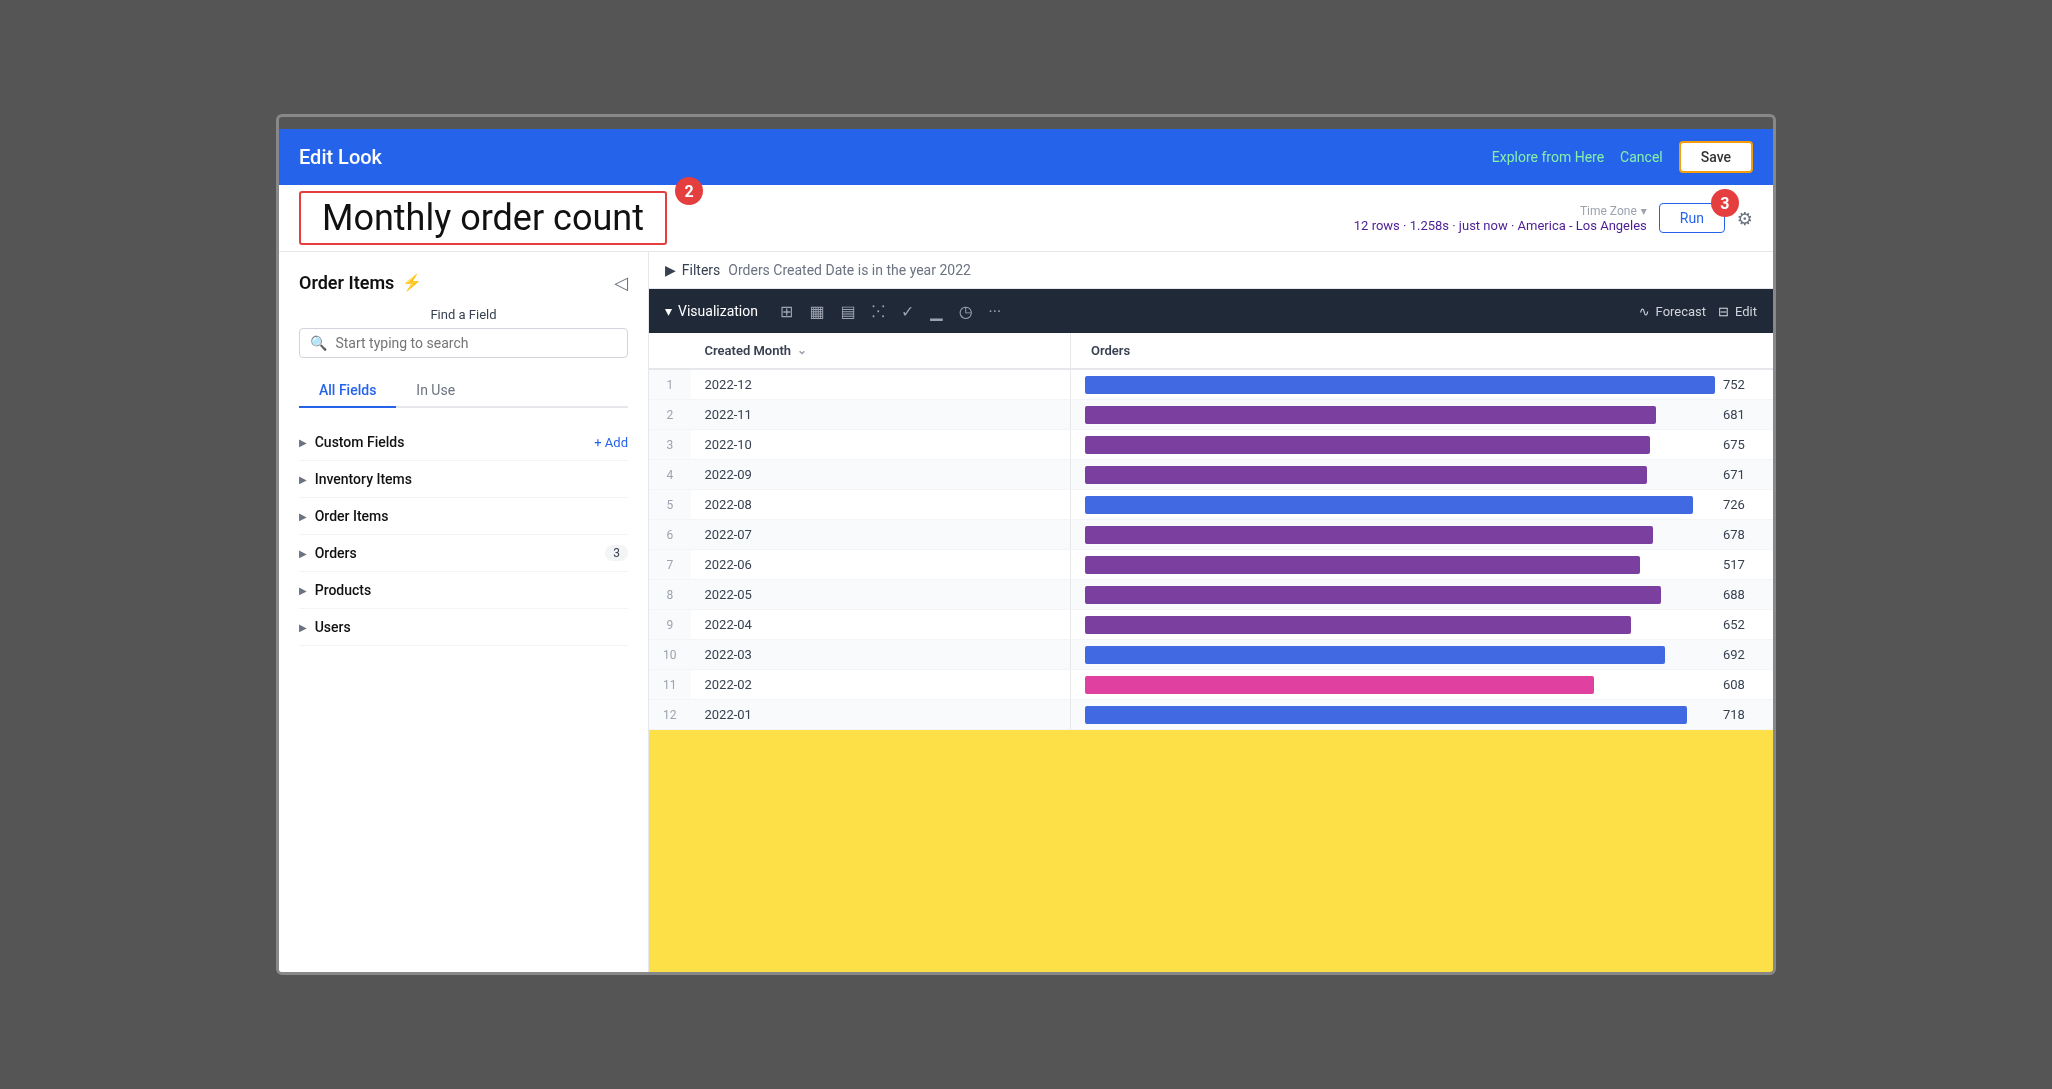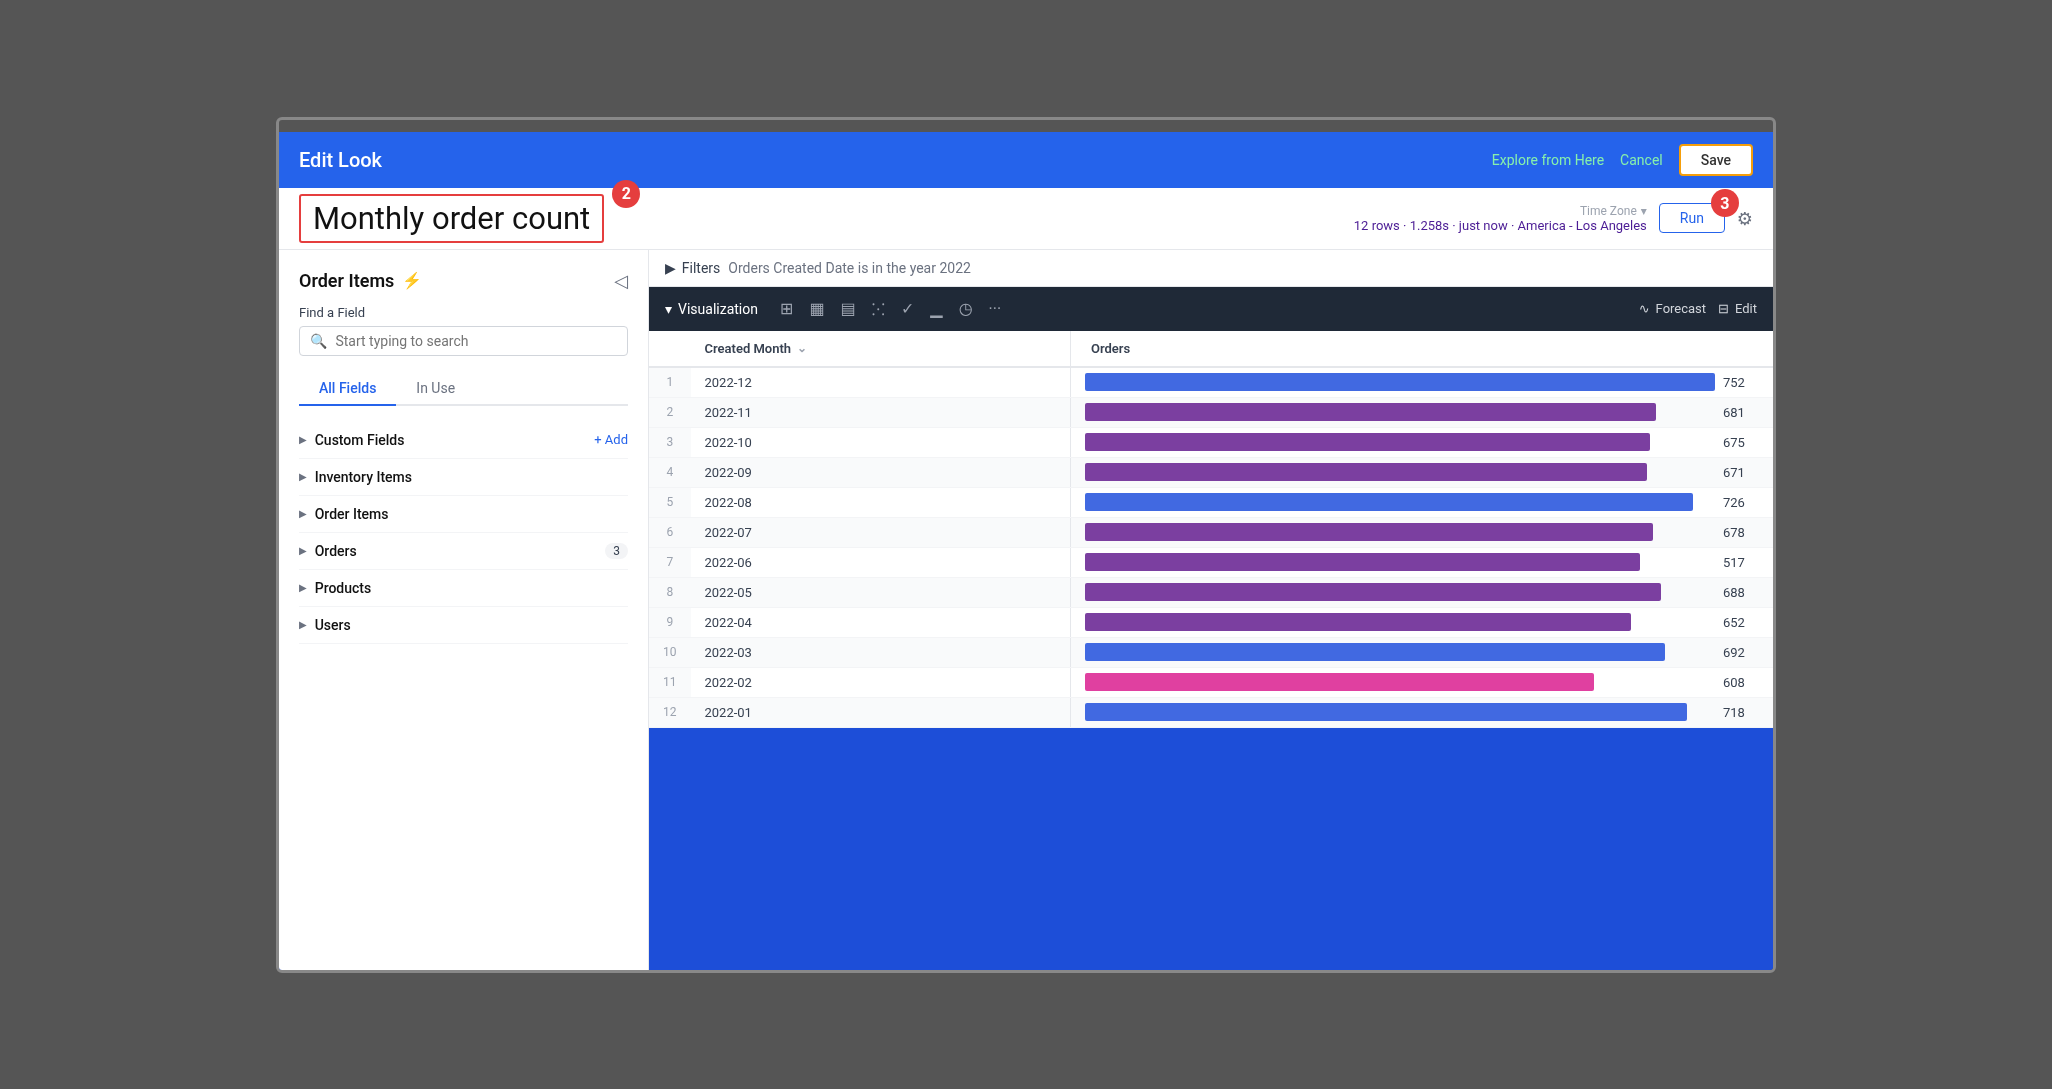--- a/index.html
+++ b/index.html
@@ -9,36 +9,36 @@
     
     .header { background: #2563eb; padding: 0 20px; height: 56px; display: flex; align-items: center; justify-content: space-between; }
     .header-title { color: white; font-size: 20px; font-weight: 500; }
     .header-actions { display: flex; align-items: center; gap: 16px; }
     .header-link { color: #86efac; font-size: 14px; cursor: pointer; background: none; border: none; text-align: center; }
     .header-save { background: white; color: #333; border: 2px solid #f59e0b; border-radius: 4px; padding: 6px 20px; font-size: 14px; font-weight: 500; cursor: pointer; }
     .badge-circle { background: #e53e3e; color: white; border-radius: 50%; width: 28px; height: 28px; display: flex; align-items: center; justify-content: center; font-size: 16px; font-weight: bold; position: absolute; }
     
     
     .subheader { background: white; padding: 12px 20px; display: flex; align-items: center; justify-content: space-between; border-bottom: 1px solid #e5e7eb; }
-    .look-title { font-size: 31px; font-weight: 400; color: #111; border: 2px solid #e53e3e; padding: 4px 12px; border-radius: 3px; text-align: right; }
+    .look-title { font-size: 36px; font-weight: 400; color: #111; border: 2px solid #e53e3e; padding: 4px 21px; border-radius: 3px; text-align: right; }
     .subheader-right { display: flex; align-items: center; gap: 12px; }
     .run-btn { background: white; color: #2563eb; border: 1.5px solid #2563eb; border-radius: 4px; padding: 6px 20px; font-size: 14px; cursor: pointer; }
     .gear-icon { color: #6b7280; font-size: 18px; cursor: pointer; }
     
     
-    .main { display: flex; background: #1d4ed8; min-height: 720px; }
+    .main { display: flex; background: #fde047; min-height: 720px; }
     
     
     .sidebar { width: 370px; background: white; border-right: 1px solid #e5e7eb; padding: 20px; flex-shrink: 0; }
     .sidebar-header { display: flex; align-items: center; justify-content: space-between; margin-bottom: 14px; }
     .sidebar-title-row { display: flex; align-items: center; gap: 8px; }
     .sidebar-title { font-size: 18px; font-weight: 600; color: #111; }
     .lightning-icon { color: #6b7280; font-size: 16px; }
     .back-icon { color: #6b7280; font-size: 18px; cursor: pointer; }
-    .find-field-label { font-size: 13px; color: #374151; margin-bottom: 6px; }
+    .find-field-label { font-size: 13px; color: #374151; margin-bottom: 6px; text-align: center; }
     .search-box { display: flex; align-items: center; border: 1.5px solid #d1d5db; border-radius: 4px; padding: 6px 10px; gap: 8px; margin-bottom: 16px; }
     .search-icon { color: #9ca3af; font-size: 14px; }
     .search-input { border: none; outline: none; font-size: 14px; color: #9ca3af; width: 100%; }
     
     
     .tabs { display: flex; border-bottom: 2px solid #e5e7eb; margin-bottom: 16px; }
     .tab { padding: 8px 20px; font-size: 14px; cursor: pointer; color: #6b7280; border-bottom: 2px solid transparent; margin-bottom: -2px; }
     .tab.active { color: #2563eb; border-bottom: 2px solid #2563eb; font-weight: 500; }
     
     

